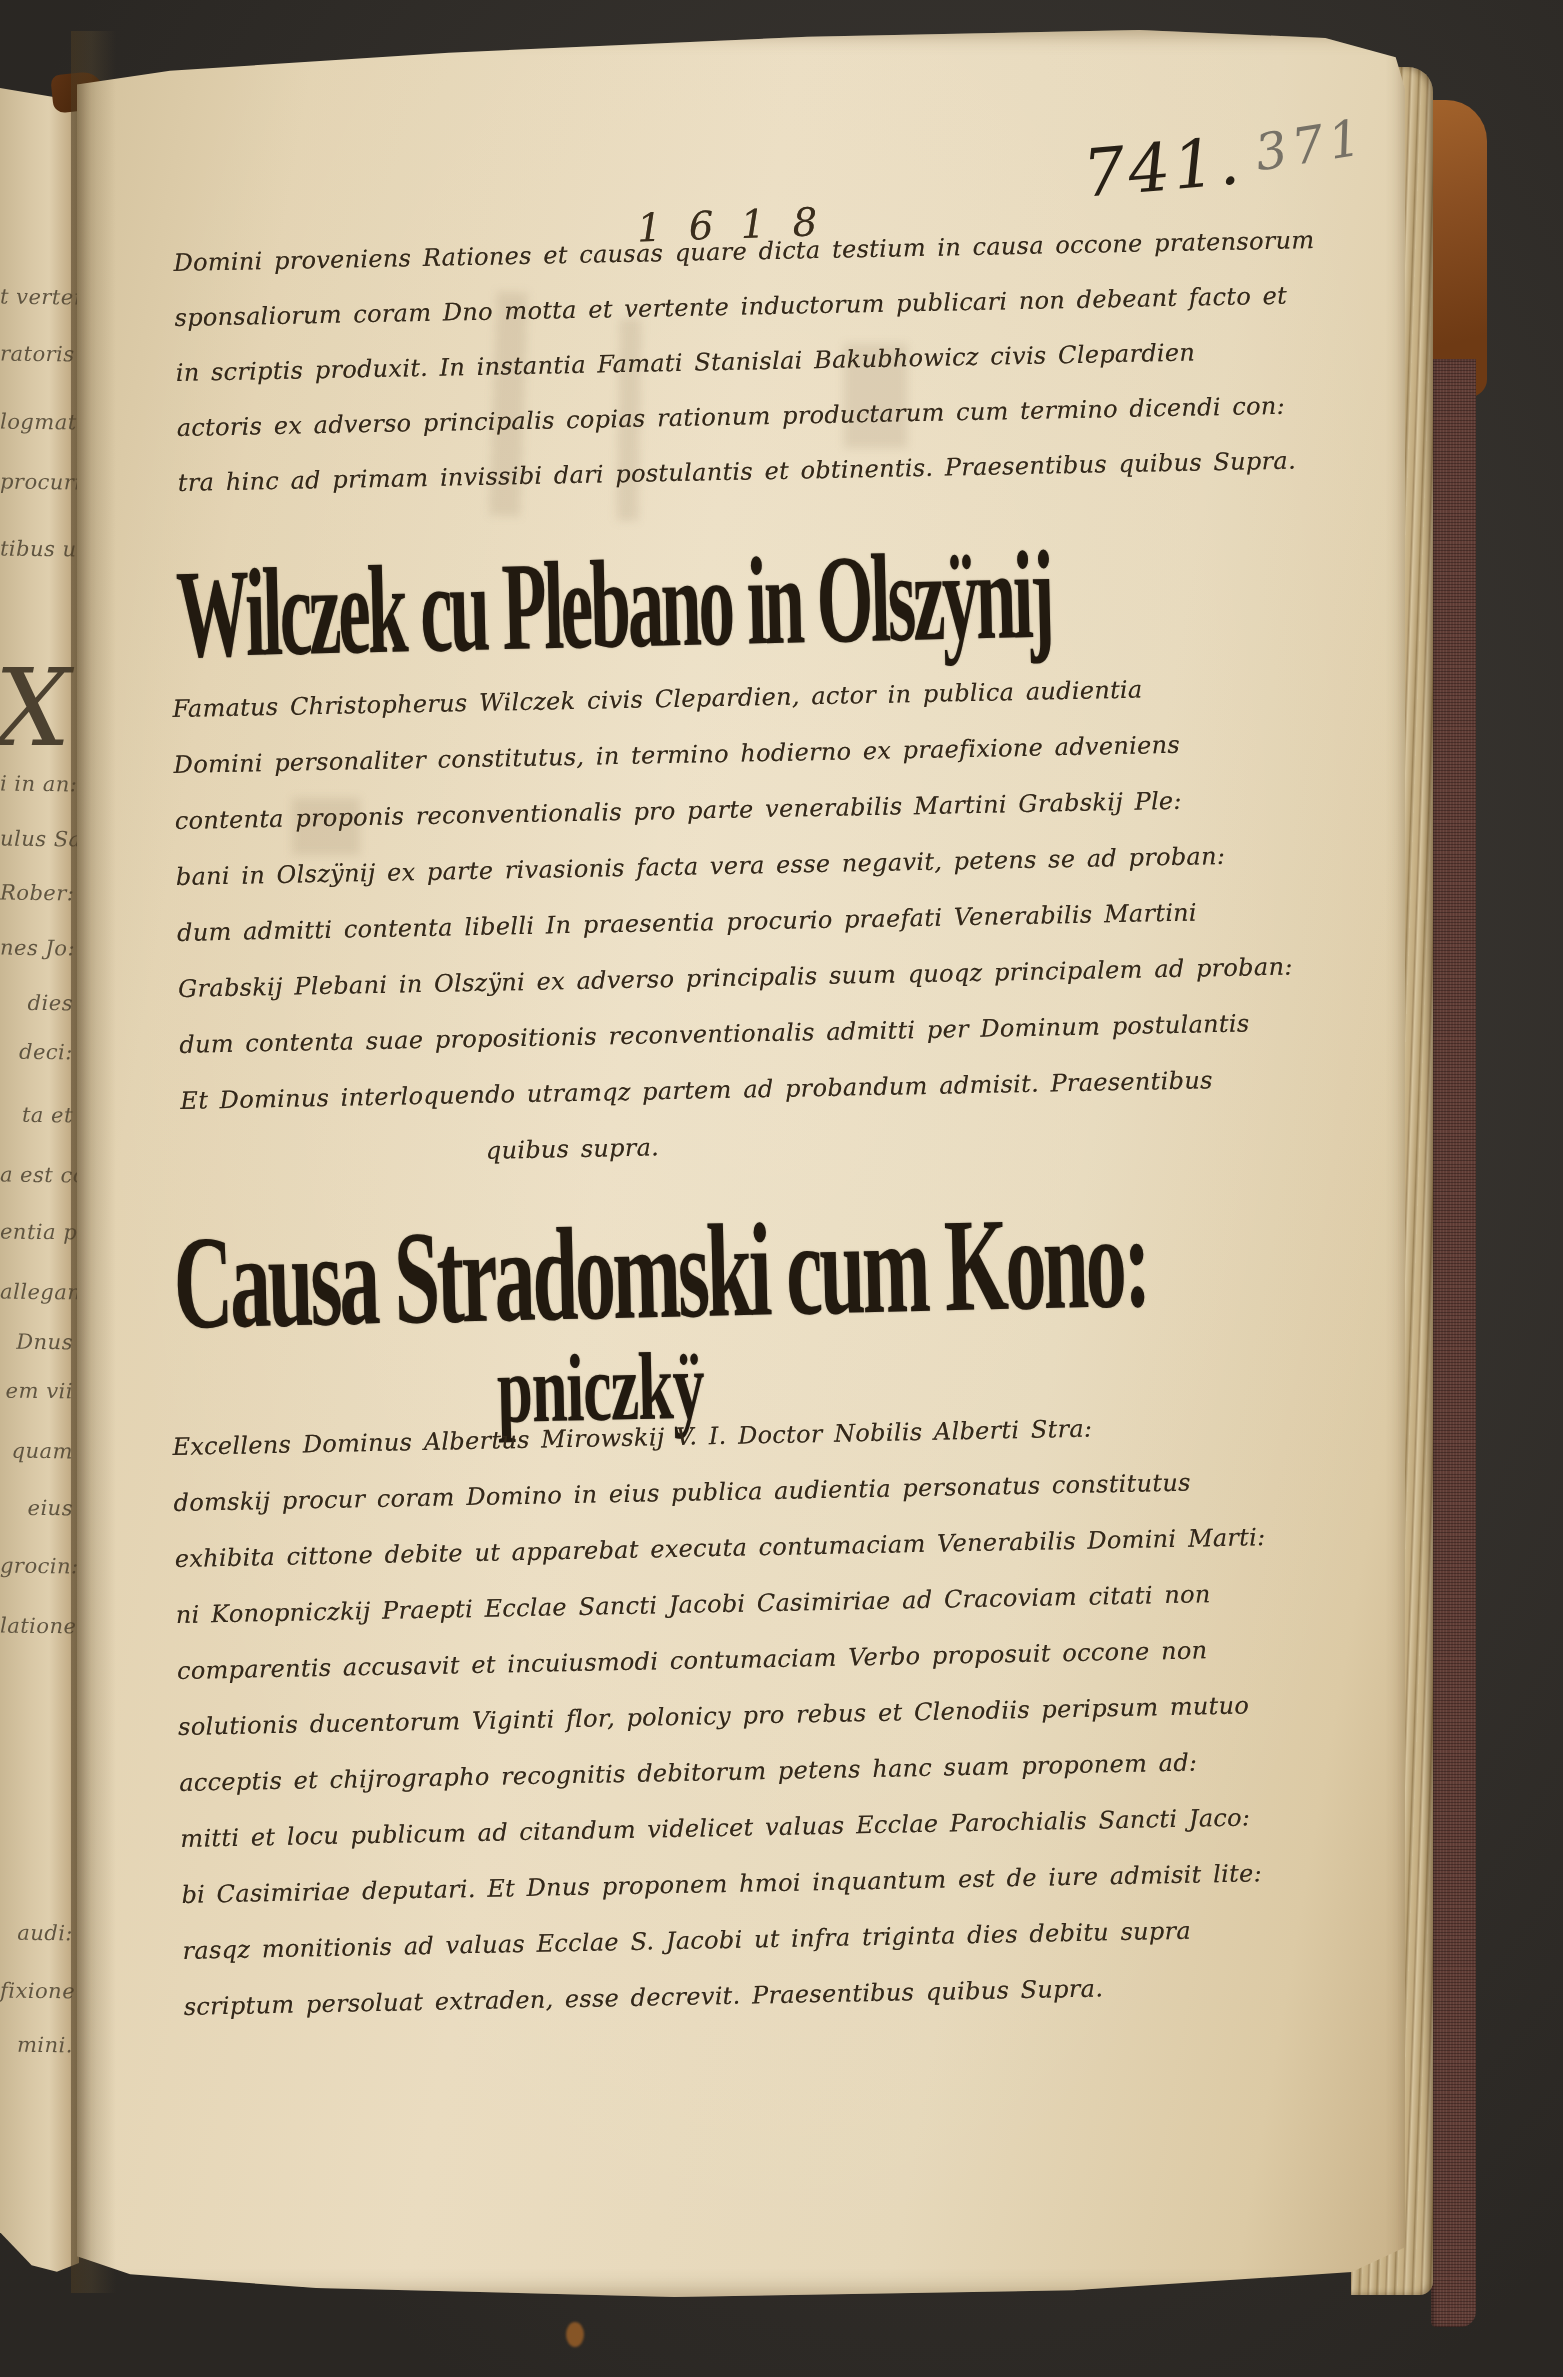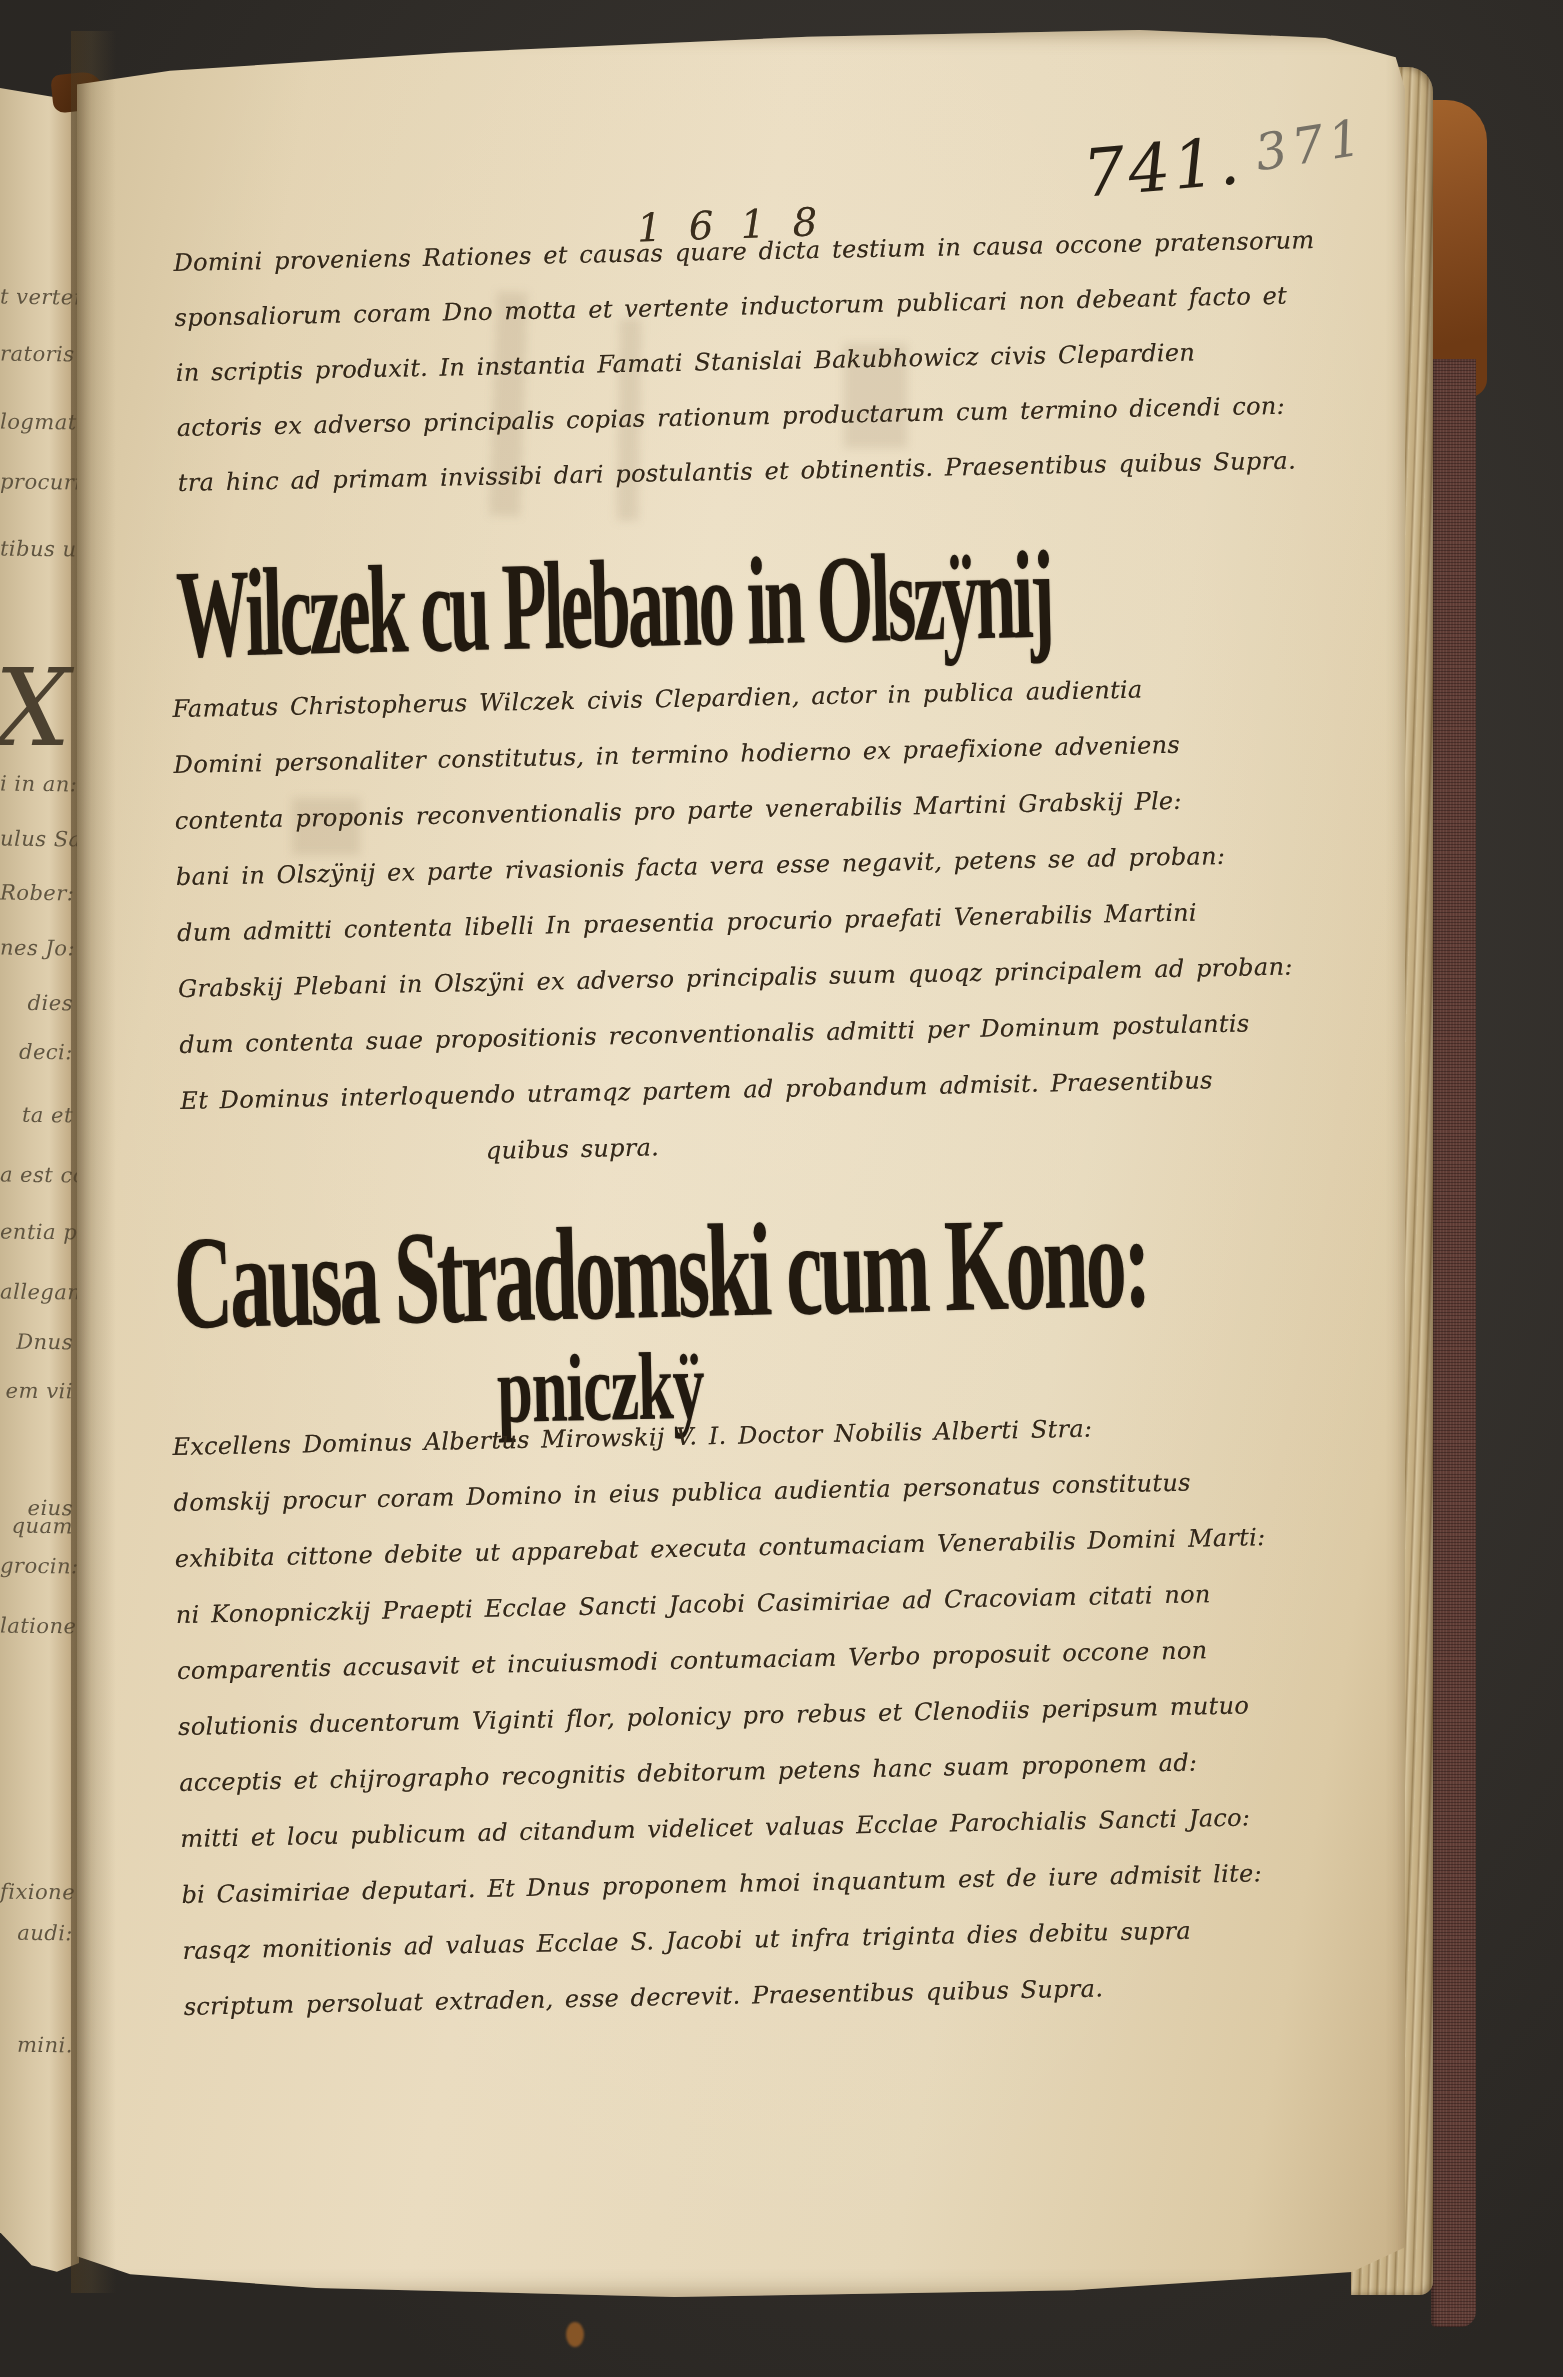--- a/index.html
+++ b/index.html
@@ -128,26 +128,26 @@
     <div class="frag" style="top:793px">Rober:</div>
     <div class="frag" style="top:848px">nes Jo:</div>
     <div class="frag" style="top:903px">dies</div>
     <div class="frag" style="top:952px">deci:</div>
     <div class="frag" style="top:1015px">ta et</div>
     <div class="frag" style="top:1075px">a est con:</div>
     <div class="frag" style="top:1132px">entia pro:</div>
     <div class="frag" style="top:1192px">allegan:</div>
     <div class="frag" style="top:1242px">Dnus</div>
     <div class="frag" style="top:1291px">em vii</div>
-    <div class="frag" style="top:1426px">quam</div>
+    <div class="frag" style="top:1351px">quam</div>
     <div class="frag" style="top:1408px">eius</div>
     <div class="frag" style="top:1466px">grocin:</div>
     <div class="frag" style="top:1526px">latione</div>
     <div class="frag" style="top:1833px">audi:</div>
-    <div class="frag" style="top:1792px">fixione</div>
+    <div class="frag" style="top:1891px">fixione</div>
     <div class="frag" style="top:1945px">mini.</div>
   </div>
 
   <div class="headband"></div>
   <div class="leather-corner"></div>
   <div class="cloth"></div>
   <div class="fore-edge"></div>
 
   <div class="page"></div>
   <div class="gutter-shadow"></div>

